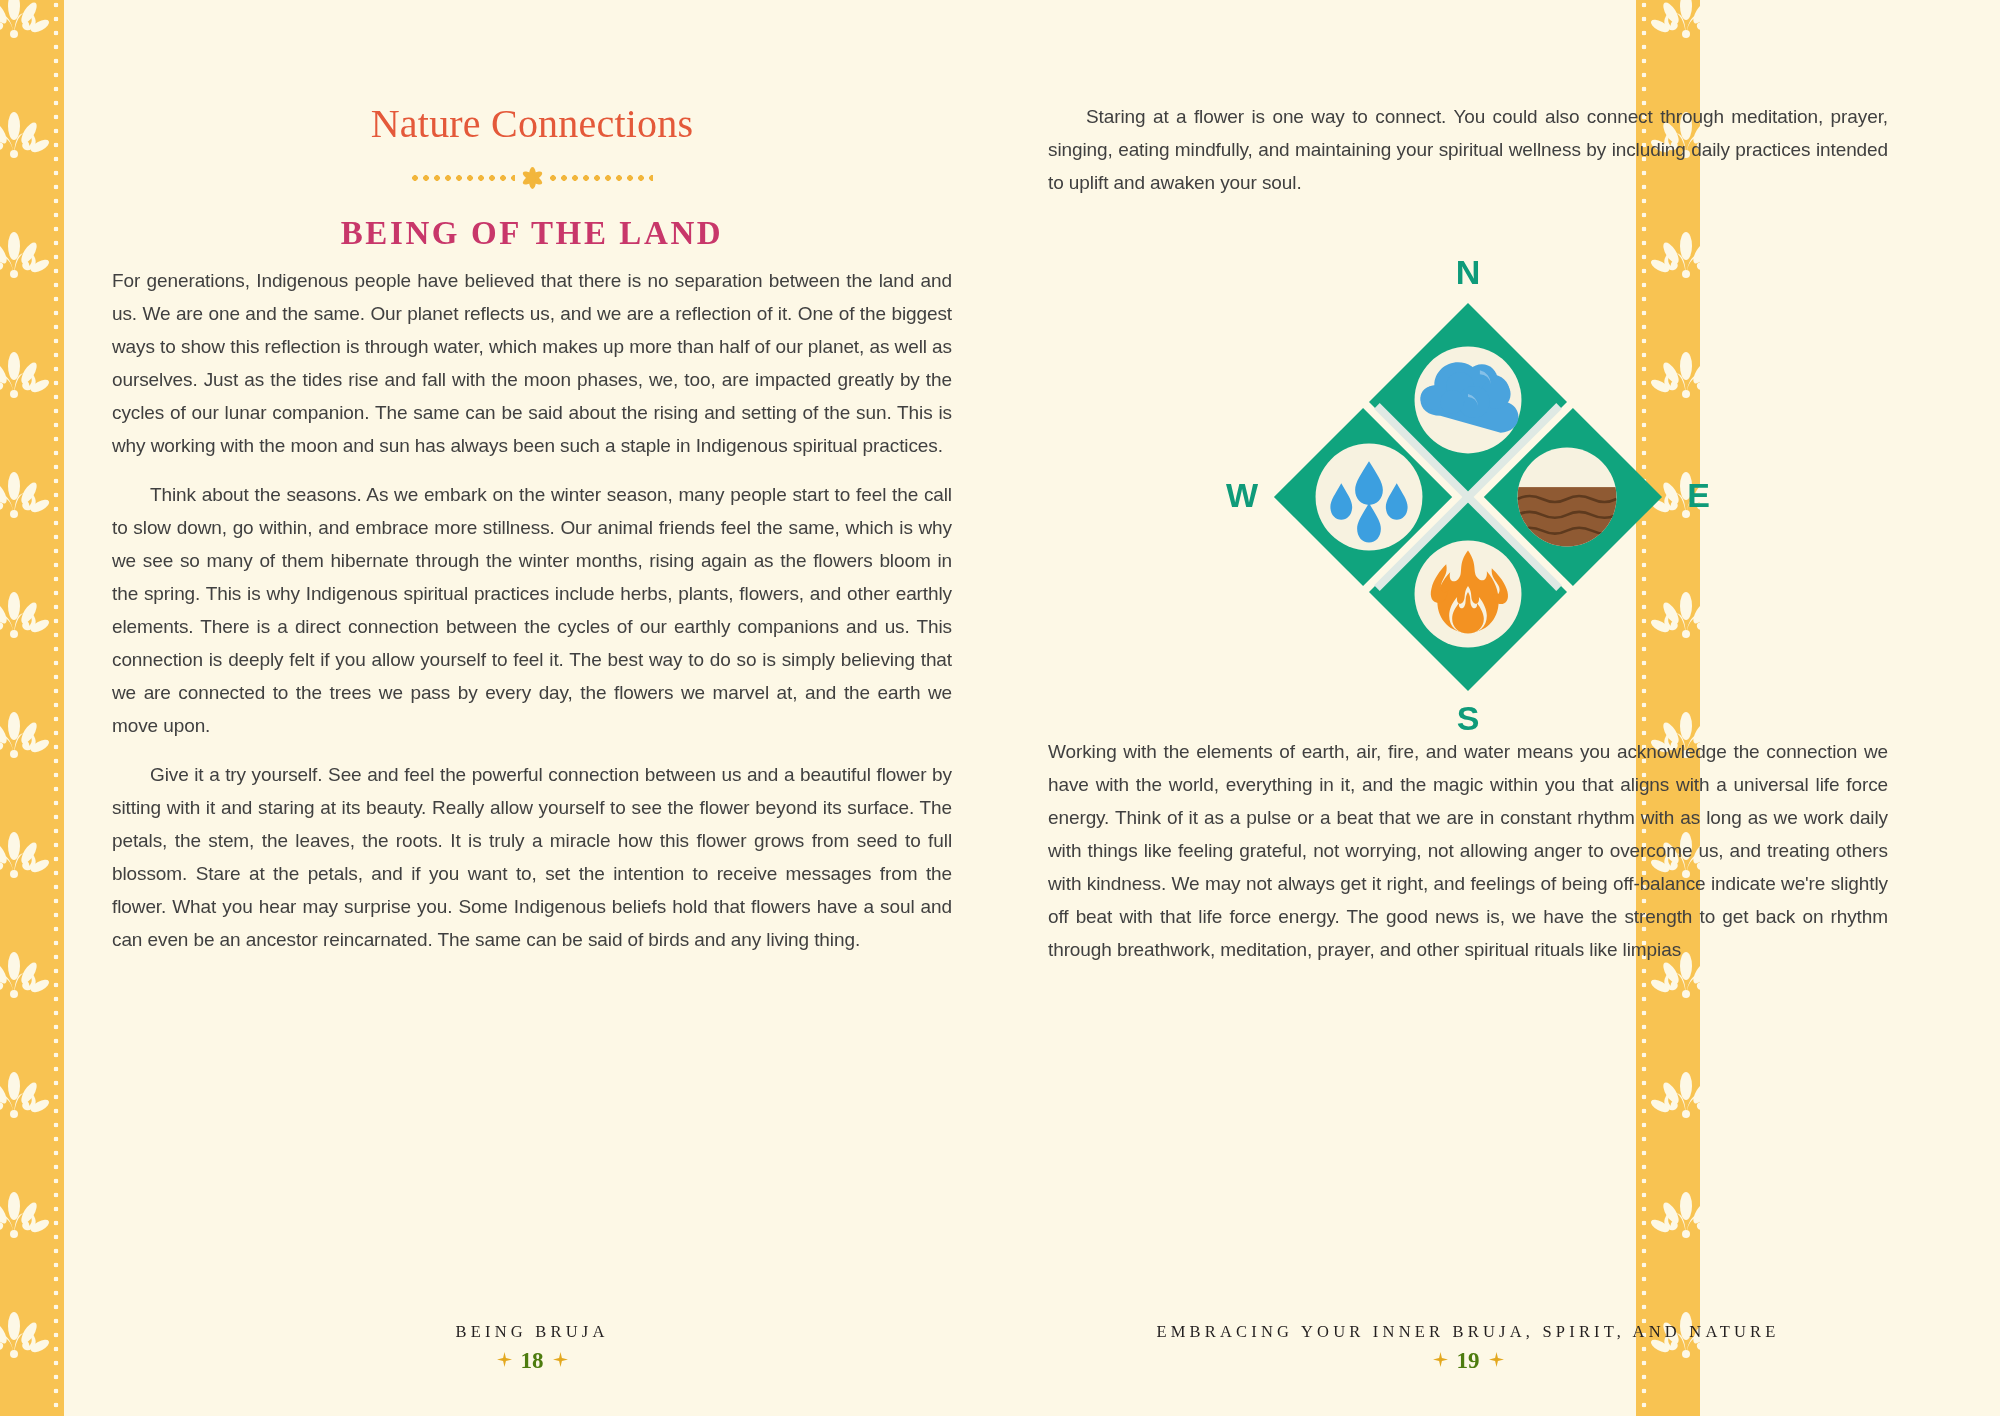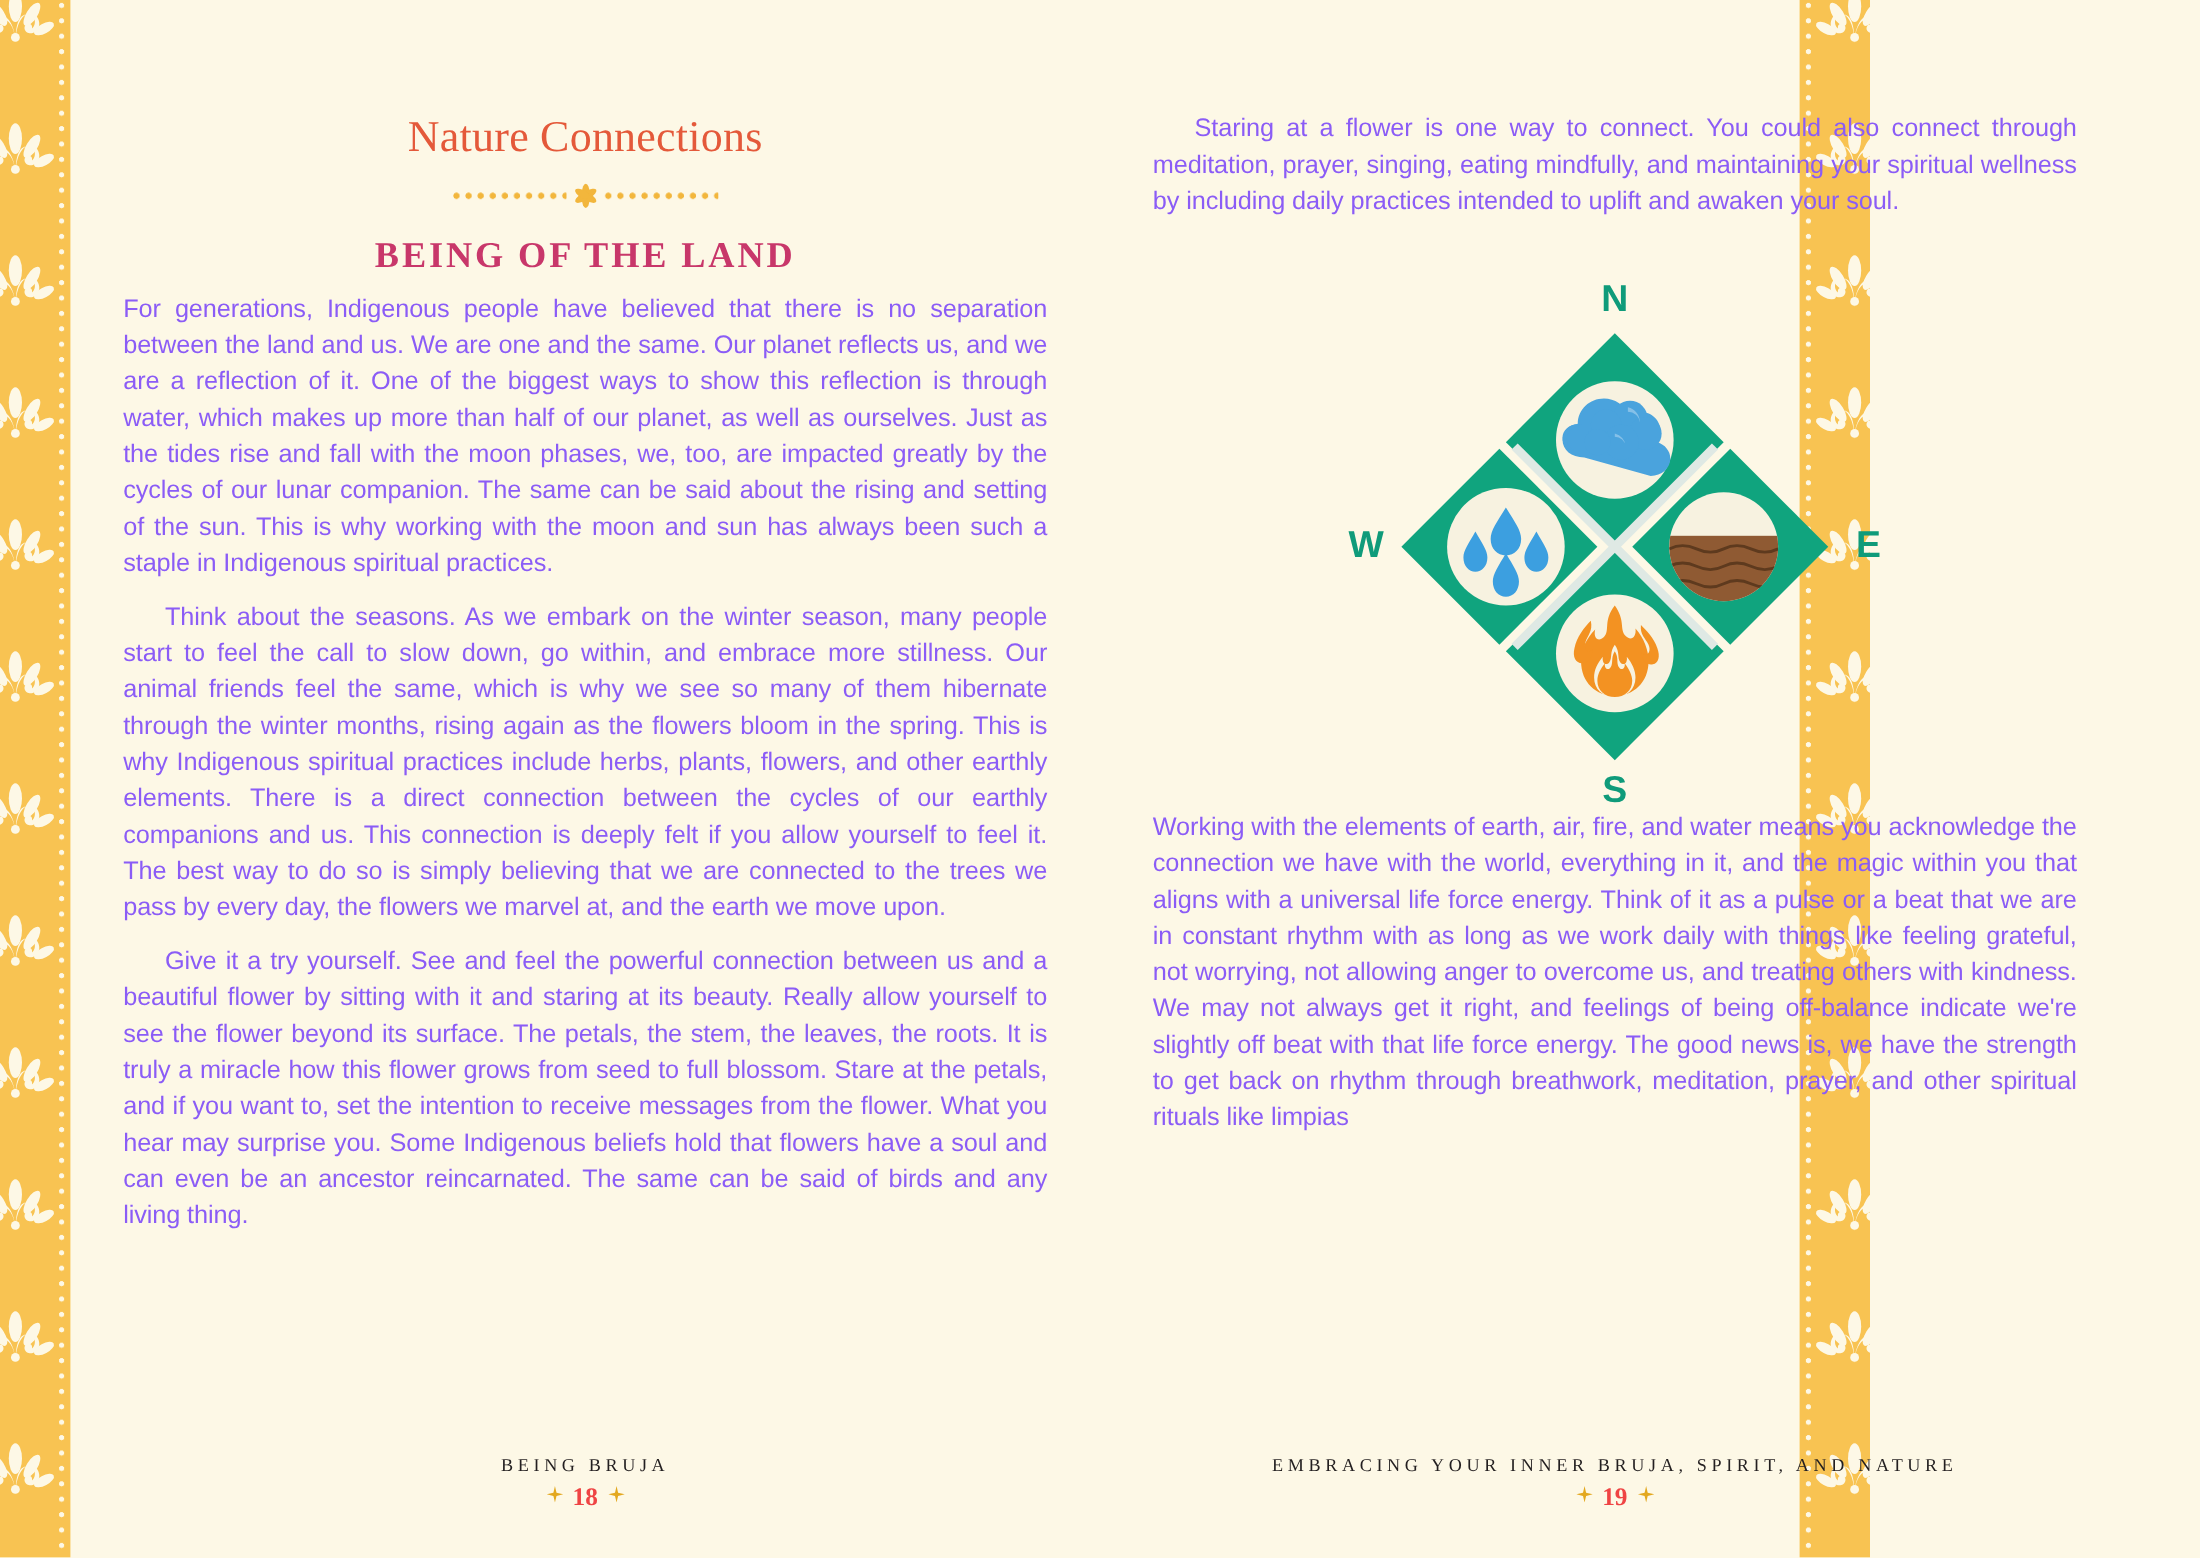--- a/index.html
+++ b/index.html
@@ -119,23 +119,23 @@
     font-family: "Liberation Serif", serif;
     font-weight: 700;
     font-size: 33px;
     letter-spacing: 2.6px;
     color: #c8376a;
   }
 
   .body-text {
     margin: 0;
     font-family: "Liberation Sans", sans-serif;
-    font-size: 23px;
+    font-size: 19px;
     line-height: 33px;
-    color: #8b5cf6;
+    color: #404040;
     text-align: justify;
     letter-spacing: -0.1px;
   }
   .body-text.indent { text-indent: 38px; }
   .body-text + .body-text { margin-top: 16px; }
 
   
   .diagram {
     position: relative;
     width: 500px;
@@ -181,21 +181,21 @@
     display: flex;
     align-items: center;
     justify-content: center;
     gap: 9px;
     margin-top: 7px;
   }
   .footer-pageno .num {
     font-family: "Liberation Serif", serif;
     font-size: 23px;
     font-weight: 700;
-    color: #ef4444;
+    color: #4d7c0f;
     line-height: 1;
   }
   .footer-pageno .star { line-height: 1; display: block; }
 </style>
 </head>
 <body>
 
 <div class="page-spread">
 
   <div class="border-strip left">

